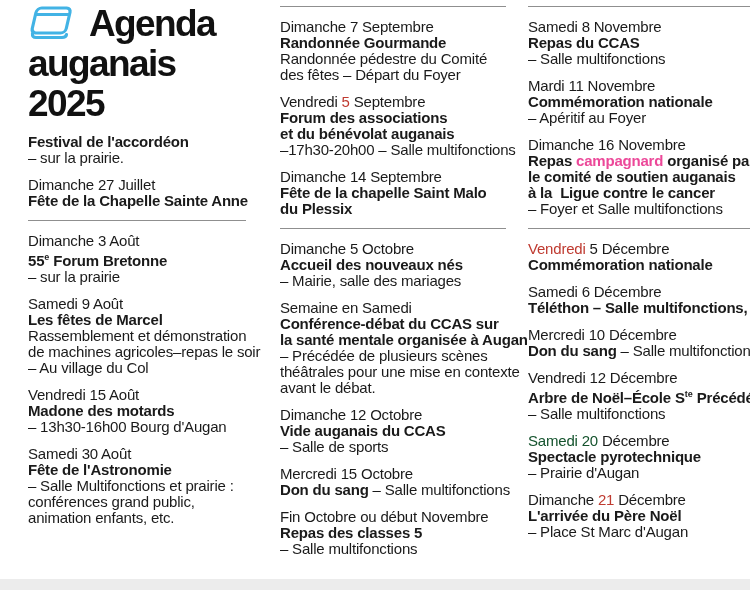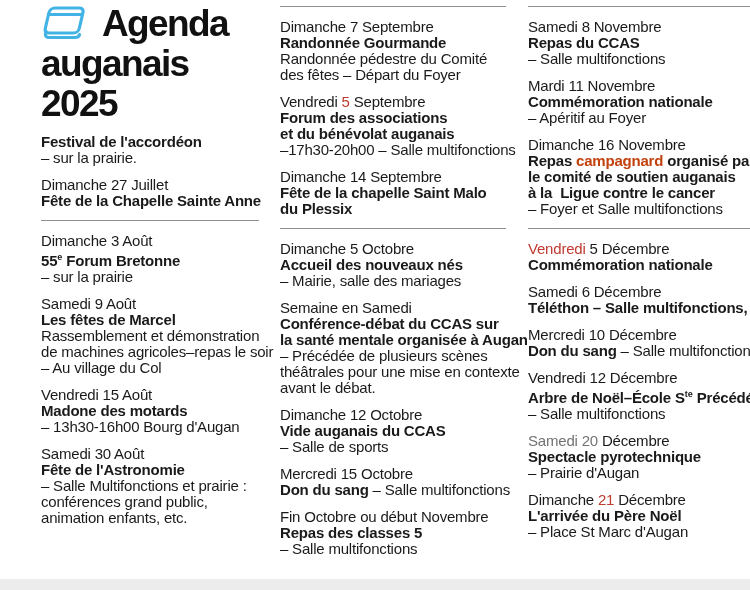--- a/index.html
+++ b/index.html
@@ -3,21 +3,21 @@
 <meta charset="utf-8">
 <style>
   html,body{margin:0;padding:0;}
   body{
     width:750px;height:590px;overflow:hidden;position:relative;
     background:#ffffff;color:#1a1a1a;
     font-family:"Liberation Sans","DejaVu Sans",sans-serif;
     font-size:15px;line-height:16px;letter-spacing:-0.2px;
   }
   .col{position:absolute;top:0;}
-  #col1{left:41px;width:218px;}
+  #col1{left:28px;width:218px;}
   #col2{left:280px;width:226px;}
   #col3{left:528px;width:226px;}
 
   .page-title{
     font-size:37px;line-height:40px;font-weight:700;letter-spacing:-1.6px;
     margin:4px 0 10px 0;color:#111;
   }
   .title-first{display:flex;align-items:center;gap:13px;}
   .icon-wrap{display:inline-flex;flex:0 0 auto;}
 
@@ -87,26 +87,26 @@
       <div class="event"><div class="date"><span>Mercredi 15 Octobre</span></div><div class="etitle"><span>Don du sang</span><span style="font-weight: 400;"> – Salle multifonctions</span></div></div>
       <div class="event"><div class="date"><span>Fin Octobre ou début Novembre</span></div><div class="etitle"><span>Repas des classes 5</span></div><div class="details">– Salle multifonctions</div></div>
     </div>
 </div>
 
 <div class="col" id="col3">
   <div>
       <div class="rule" style="border-top-color: rgb(143, 143, 143);"></div>
       <div class="event"><div class="date"><span>Samedi 8 Novembre</span></div><div class="etitle"><span>Repas du CCAS</span></div><div class="details">– Salle multifonctions</div></div>
       <div class="event"><div class="date"><span>Mardi 11 Novembre</span></div><div class="etitle"><span>Commémoration nationale</span></div><div class="details">– Apéritif au Foyer</div></div>
-      <div class="event"><div class="date"><span>Dimanche 16 Novembre</span></div><div class="etitle"><span>Repas </span><span style="color: #c2410c;">campagnard</span><span> organisé par
+      <div class="event"><div class="date"><span>Dimanche 16 Novembre</span></div><div class="etitle"><span>Repas </span><span style="color: #ec4899;">campagnard</span><span> organisé par
 le comité de soutien auganais
 à la  Ligue contre le cancer</span></div><div class="details">– Foyer et Salle multifonctions</div></div>
       <div class="rule" style="border-top-color: rgb(143, 143, 143);"></div>
       <div class="event"><div class="date"><span style="color: rgb(191, 58, 48);">Vendredi</span><span> 5 Décembre</span></div><div class="etitle"><span>Commémoration nationale</span></div></div>
       <div class="event"><div class="date"><span>Samedi 6 Décembre</span></div><div class="etitle"><span>Téléthon</span><span style="font-weight: 700;"> – Salle multifonctions, Foyer</span></div></div>
       <div class="event"><div class="date"><span>Mercredi 10 Décembre</span></div><div class="etitle"><span>Don du sang</span><span style="font-weight: 400;"> – Salle multifonctions</span></div></div>
       <div class="event"><div class="date"><span>Vendredi 12 Décembre</span></div><div class="etitle"><span>Arbre de Noël–École S</span><sup>te</sup><span> Précédée</span></div><div class="details">– Salle multifonctions</div></div>
-      <div class="event"><div class="date"><span style="color: #737373;">Samedi 20</span><span> Décembre</span></div><div class="etitle"><span>Spectacle pyrotechnique</span></div><div class="details">– Prairie d'Augan</div></div>
+      <div class="event"><div class="date"><span style="color: #14532d;">Samedi 20</span><span> Décembre</span></div><div class="etitle"><span>Spectacle pyrotechnique</span></div><div class="details">– Prairie d'Augan</div></div>
       <div class="event"><div class="date"><span>Dimanche </span><span style="color: rgb(191, 58, 48); margin-top: 40px;">21</span><span> Décembre</span></div><div class="etitle"><span>L'arrivée du Père Noël</span></div><div class="details">– Place St Marc d'Augan</div></div>
     </div>
 </div>
 
 <div class="page-edge"></div>
 
 </body></html>

